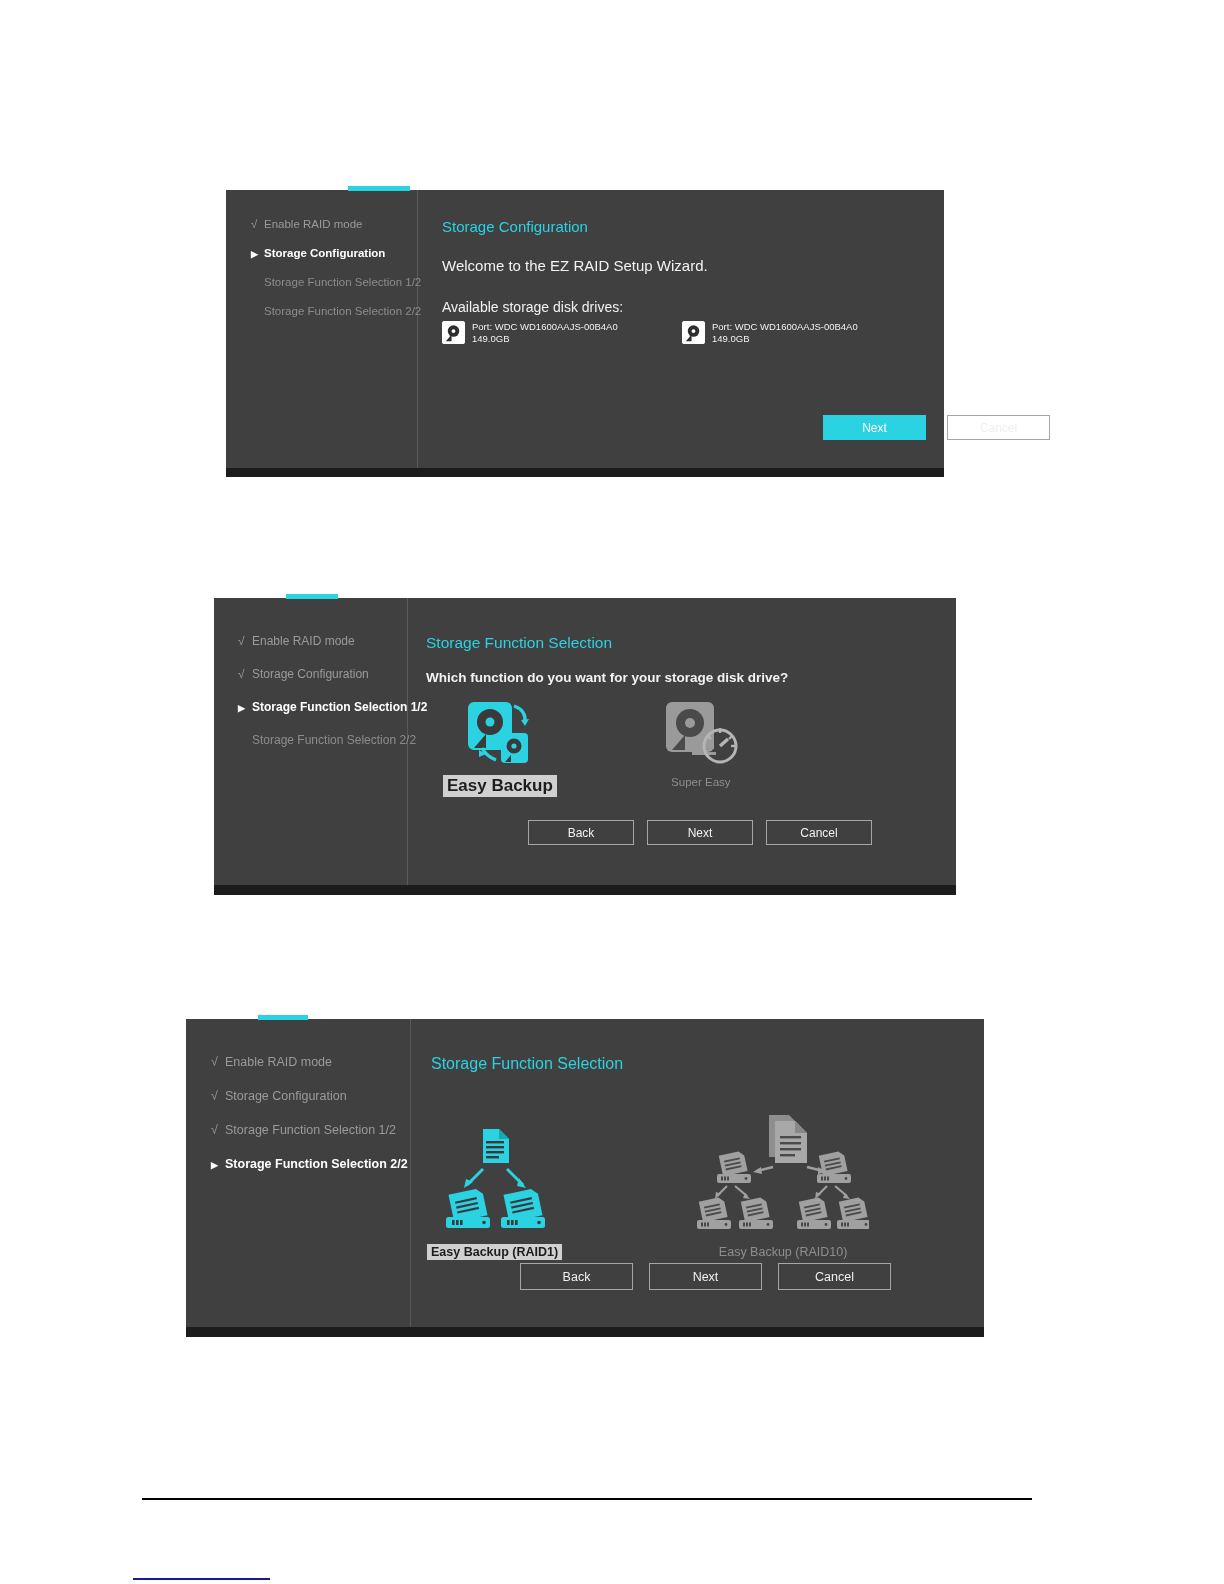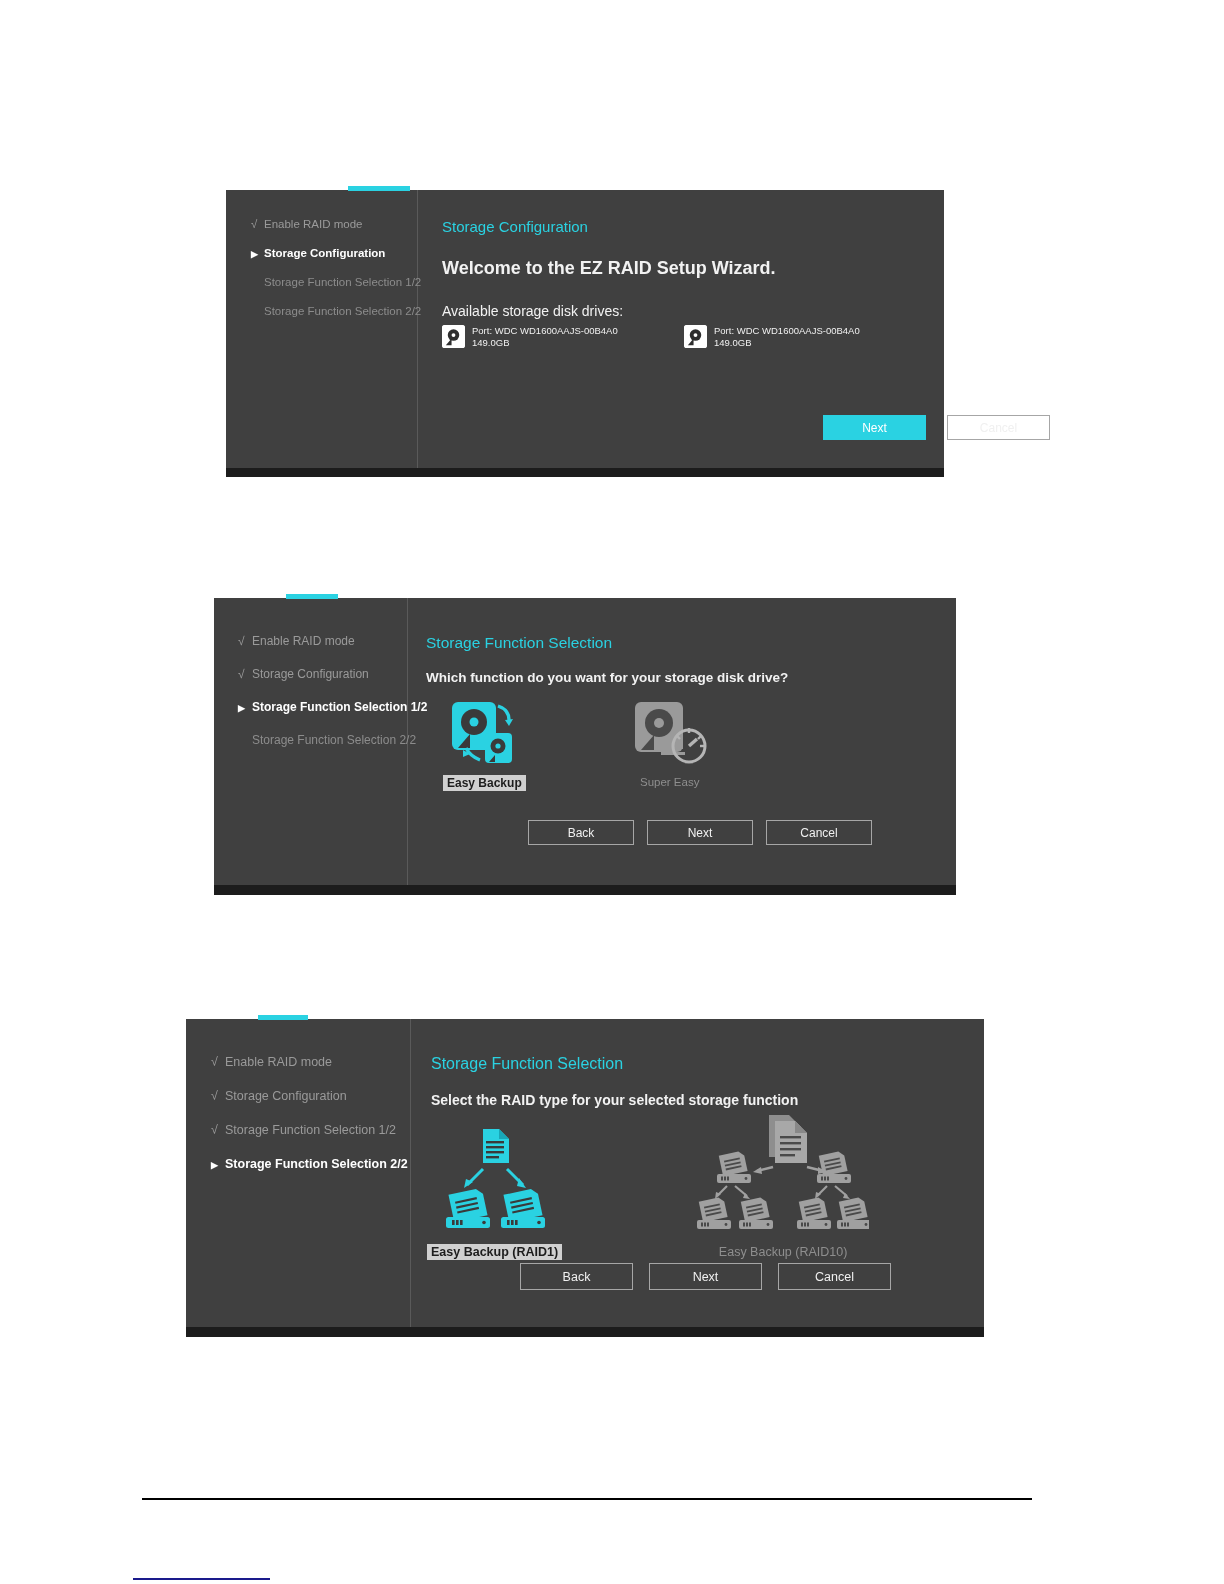--- a/index.html
+++ b/index.html
@@ -74,21 +74,21 @@
     position: relative;
     box-sizing: border-box;
   }
   .pane-title {
     color: #2ad2e2;
   }
   .pane-text { color: #f2f2f2; }
   .pane-sub  { color: #f2f2f2; }
 
   
-  .drive-list { display: flex; justify-content: space-between; }
+  .drive-list { display: flex; }
   .drive {
     display: flex;
     align-items: center;
   }
   .drive-icon {
     background: #ffffff;
     border-radius: 3px;
     flex: none;
     position: relative;
   }
@@ -177,21 +177,21 @@
         </div>
         <div class="step pending" style="font-size:11.5px;">
           <span class="step-marker" style="width:13px;"></span>
           <span class="step-label">Storage Function Selection 2/2</span>
         </div>
       </div>
 
       <div class="content" style="padding:28px 20px 0 24px;">
         <div class="pane-title" style="font-size:15px; margin-bottom:20px;">Storage Configuration</div>
 
-        <div class="pane-text" style="font-size:18px; line-height:1.45; font-weight:bold;">
+        <div class="pane-text" style="font-size:15px; line-height:1.45; font-weight:normal;">
           <div>Welcome to the EZ RAID Setup Wizard.</div>
         </div>
 
         <div class="pane-sub" style="font-size:14px; margin-top:22px; margin-bottom:6px;">Available storage disk drives:</div>
 
         <div class="drive-list">
           <div class="drive" style="width:240px;">
             <span class="drive-icon" style="width:23px; height:23px; margin-right:7px;">
               <svg viewBox="0 0 24 24" width="23" height="23" aria-hidden="true">
                 <rect x="0" y="0" width="24" height="24" rx="3" fill="#ffffff"></rect>
@@ -272,21 +272,21 @@
                 <rect x="37" y="35" width="27" height="30" rx="4" fill="#2ad2e2"></rect>
                 <circle cx="50" cy="48" r="7.5" fill="#3a3a3a"></circle>
                 <circle cx="50" cy="48" r="2.6" fill="#2ad2e2"></circle>
                 <path d="M41 64 L47 57 L47 64 Z" fill="#3a3a3a"></path>
                 <path d="M50 8 q12 4 11 16" stroke="#2ad2e2" stroke-width="3.4" fill="none"></path>
                 <path d="M57 22 l4 6 4 -7" fill="#2ad2e2"></path>
                 <path d="M32 62 q-10 -4 -14 -12" stroke="#2ad2e2" stroke-width="3.4" fill="none"></path>
                 <path d="M15 52 l0 7 7 -3" fill="#2ad2e2"></path>
               </svg>
             </span>
-            <span class="choice-label" style="font-size:12px; margin-top:9px;">Easy Backup</span>
+            <span class="choice-label" style="font-size:17px; margin-top:9px;">Easy Backup</span>
           </div>
 
           <div class="choice disabled">
             <span style="height:68px;">
               <svg width="78" height="68" viewBox="0 0 78 68" aria-hidden="true">
                 <rect x="4" y="4" width="48" height="50" rx="6" fill="#9a9a9a"></rect>
                 <circle cx="28" cy="25" r="14" fill="#4a4a4a"></circle>
                 <circle cx="28" cy="25" r="5" fill="#9a9a9a"></circle>
                 <path d="M10 52 L23 37 L23 52 Z" fill="#4a4a4a"></path>
                 <rect x="26" y="42" width="26" height="3" fill="#9a9a9a"></rect>
@@ -335,21 +335,20 @@
           <span class="step-label">Storage Function Selection 1/2</span>
         </div>
         <div class="step active" style="font-size:12.5px;">
           <span class="step-marker" style="width:14px; font-size:9px;">▶</span>
           <span class="step-label">Storage Function Selection 2/2</span>
         </div>
       </div>
 
       <div class="content" style="padding:36px 20px 0 20px;">
         <div class="pane-title" style="font-size:16px; margin-bottom:19px;">Storage Function Selection</div>
-        <div class="pane-text" style="font-size:14px; font-weight:bold;">Select the RAID type for your selected storage function</div>
 
         <div class="choices" style="left:16px; top:92px; gap:135px; align-items:flex-end;">
 
           <div class="choice selected">
             <span style="height:105px;">
               <svg width="112" height="105" viewBox="0 0 112 105" aria-hidden="true">
 
                 <path d="M44 2 h16 l10 10 v24 h-26 z" fill="#2ad2e2"></path>
                 <path d="M60 2 l10 10 h-10 z" fill="#18a7b8"></path>
                 <rect x="47" y="14" width="18" height="2.4" fill="#3a3a3a"></rect>

